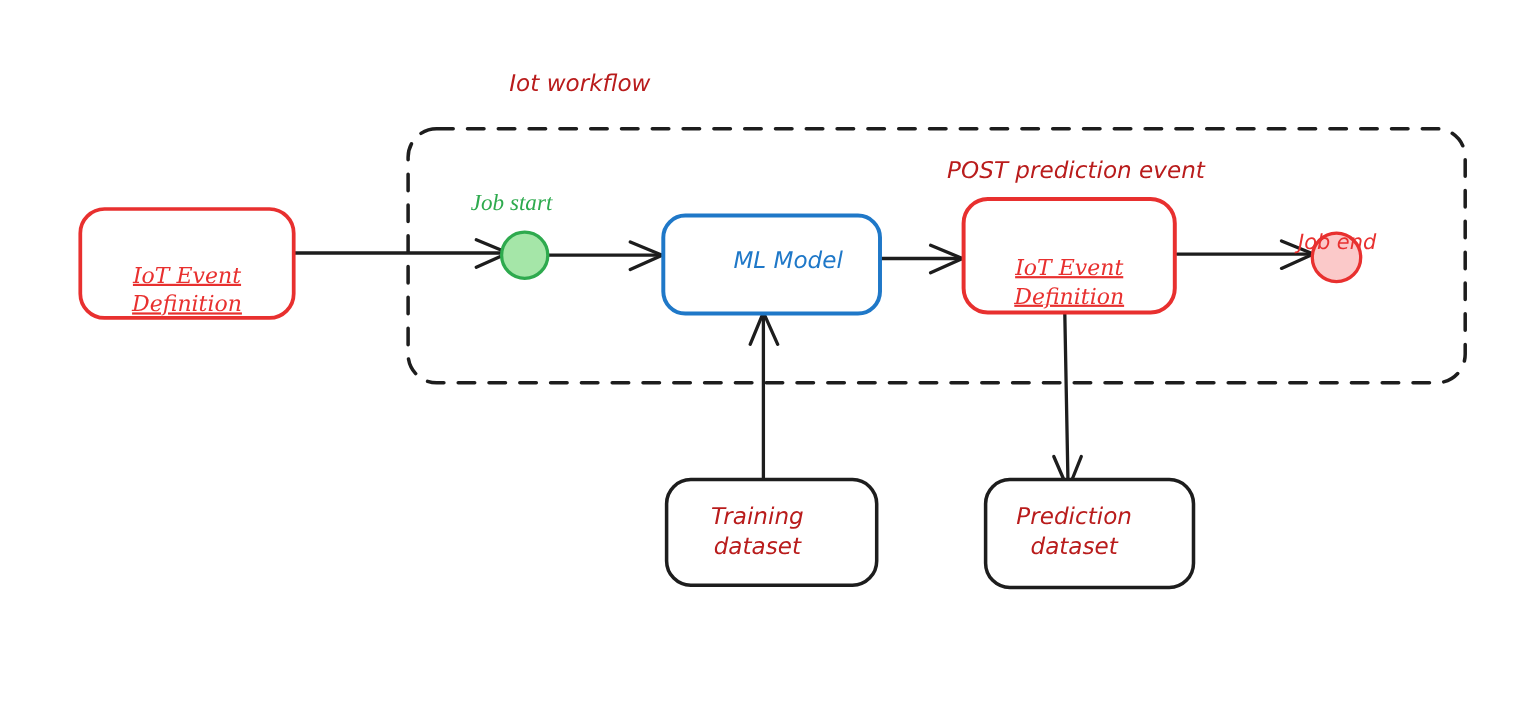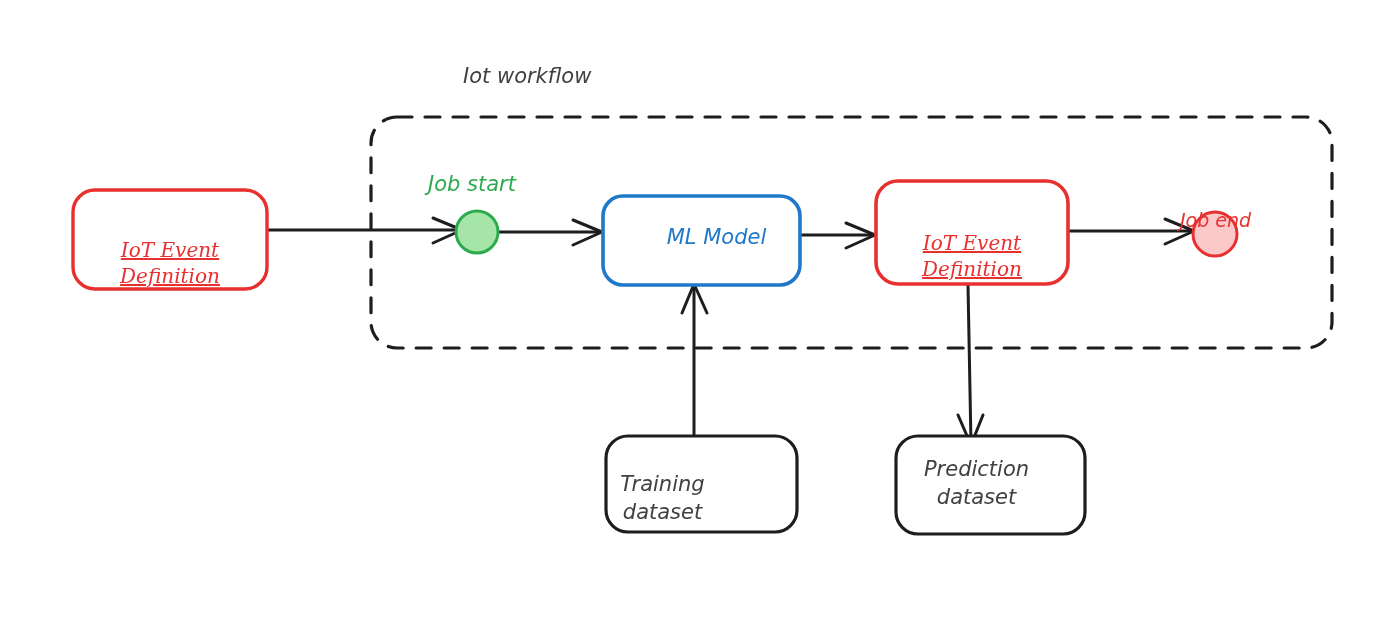--- a/index.html
+++ b/index.html
@@ -37,22 +37,22 @@
     font-family: "DejaVu Serif", serif;
     font-style: italic;
     text-decoration: underline;
   }
   .label-sans {
     font-family: "DejaVu Sans", sans-serif;
     font-style: italic;
   }
   .txt-red   { color: #e8302f; margin-top: 32px; }
   .txt-blue  { color: #1f78c8; }
-  .txt-green { color: #2eaa4e; }
-  .txt-black { color: #404040; }
+  .txt-green { color: #2eaa4e; font-family: Liberation Serif, serif; }
+  .txt-black { color: #b91c1c; }
   .free-label {
     position: absolute;
     white-space: nowrap;
     pointer-events: none;
   }
 </style>
 </head>
 <body>
 
 <div id="canvas">
@@ -111,25 +111,26 @@
 
   <div class="free-label label-sans txt-black" style="left:463px; top:64px; font-size:21px;">Iot workflow</div>
 
   <div class="node-label label-serif txt-red" style="left:73px; top:205px; width:194px; font-size:20px;">IoT Event
 Definition</div>
 
   <div class="free-label label-sans txt-green" style="left:428px; top:172px; font-size:21px;">Job start</div>
 
   <div class="node-label label-sans txt-blue" style="left:603px; top:224px; width:227px; font-size:21px;">ML Model</div>
 
+  <div class="free-label label-sans txt-black" style="left:861px; top:143px; font-size:21px;">POST prediction event</div>
 
   <div class="node-label label-serif txt-red" style="left:876px; top:198px; width:192px; font-size:20px;">IoT Event
 Definition</div>
 
   <div class="free-label label-sans txt-red" style="left:1180px; top:177px; font-size:19px;">Job end</div>
 
-  <div class="node-label label-sans txt-black" style="left:580px; top:456px; width:165px; font-size:21px;margin-top:15px;">Training
+  <div class="node-label label-sans txt-black" style="left:606px; top:456px; width:165px; font-size:21px;">Training
 dataset</div>
 
   <div class="node-label label-sans txt-black" style="left:896px; top:456px; width:161px; font-size:21px;">Prediction
 dataset</div>
 
 </div>
 
 </body></html>

